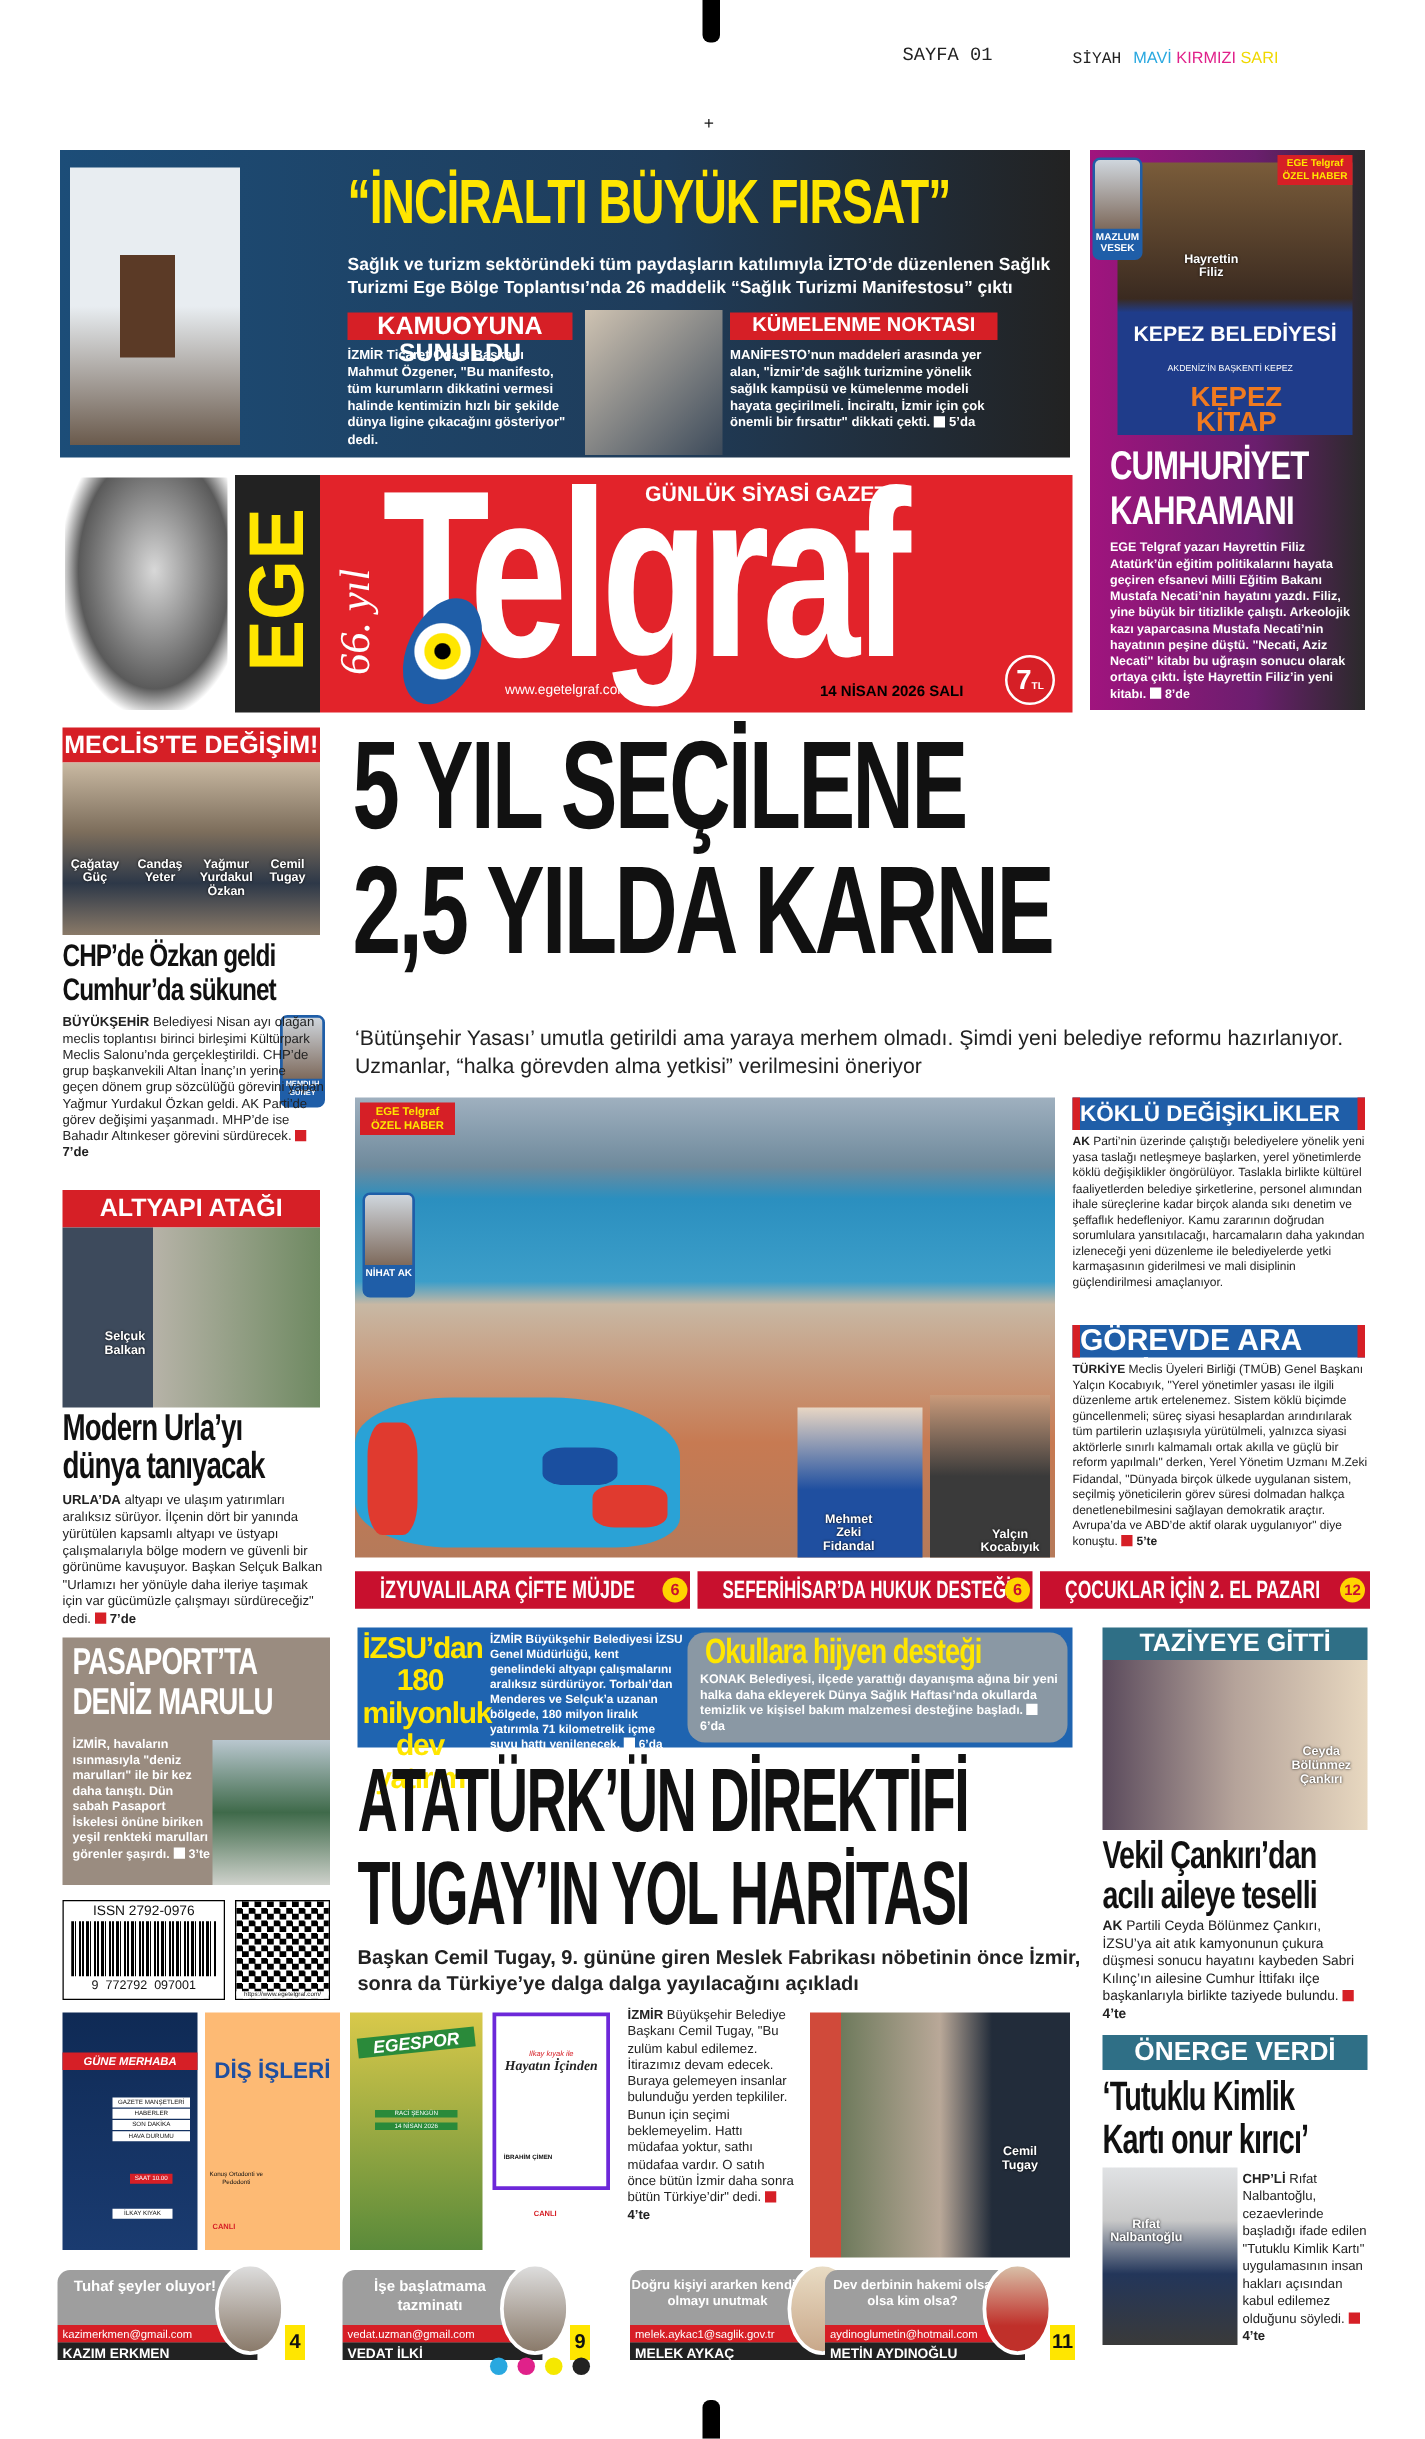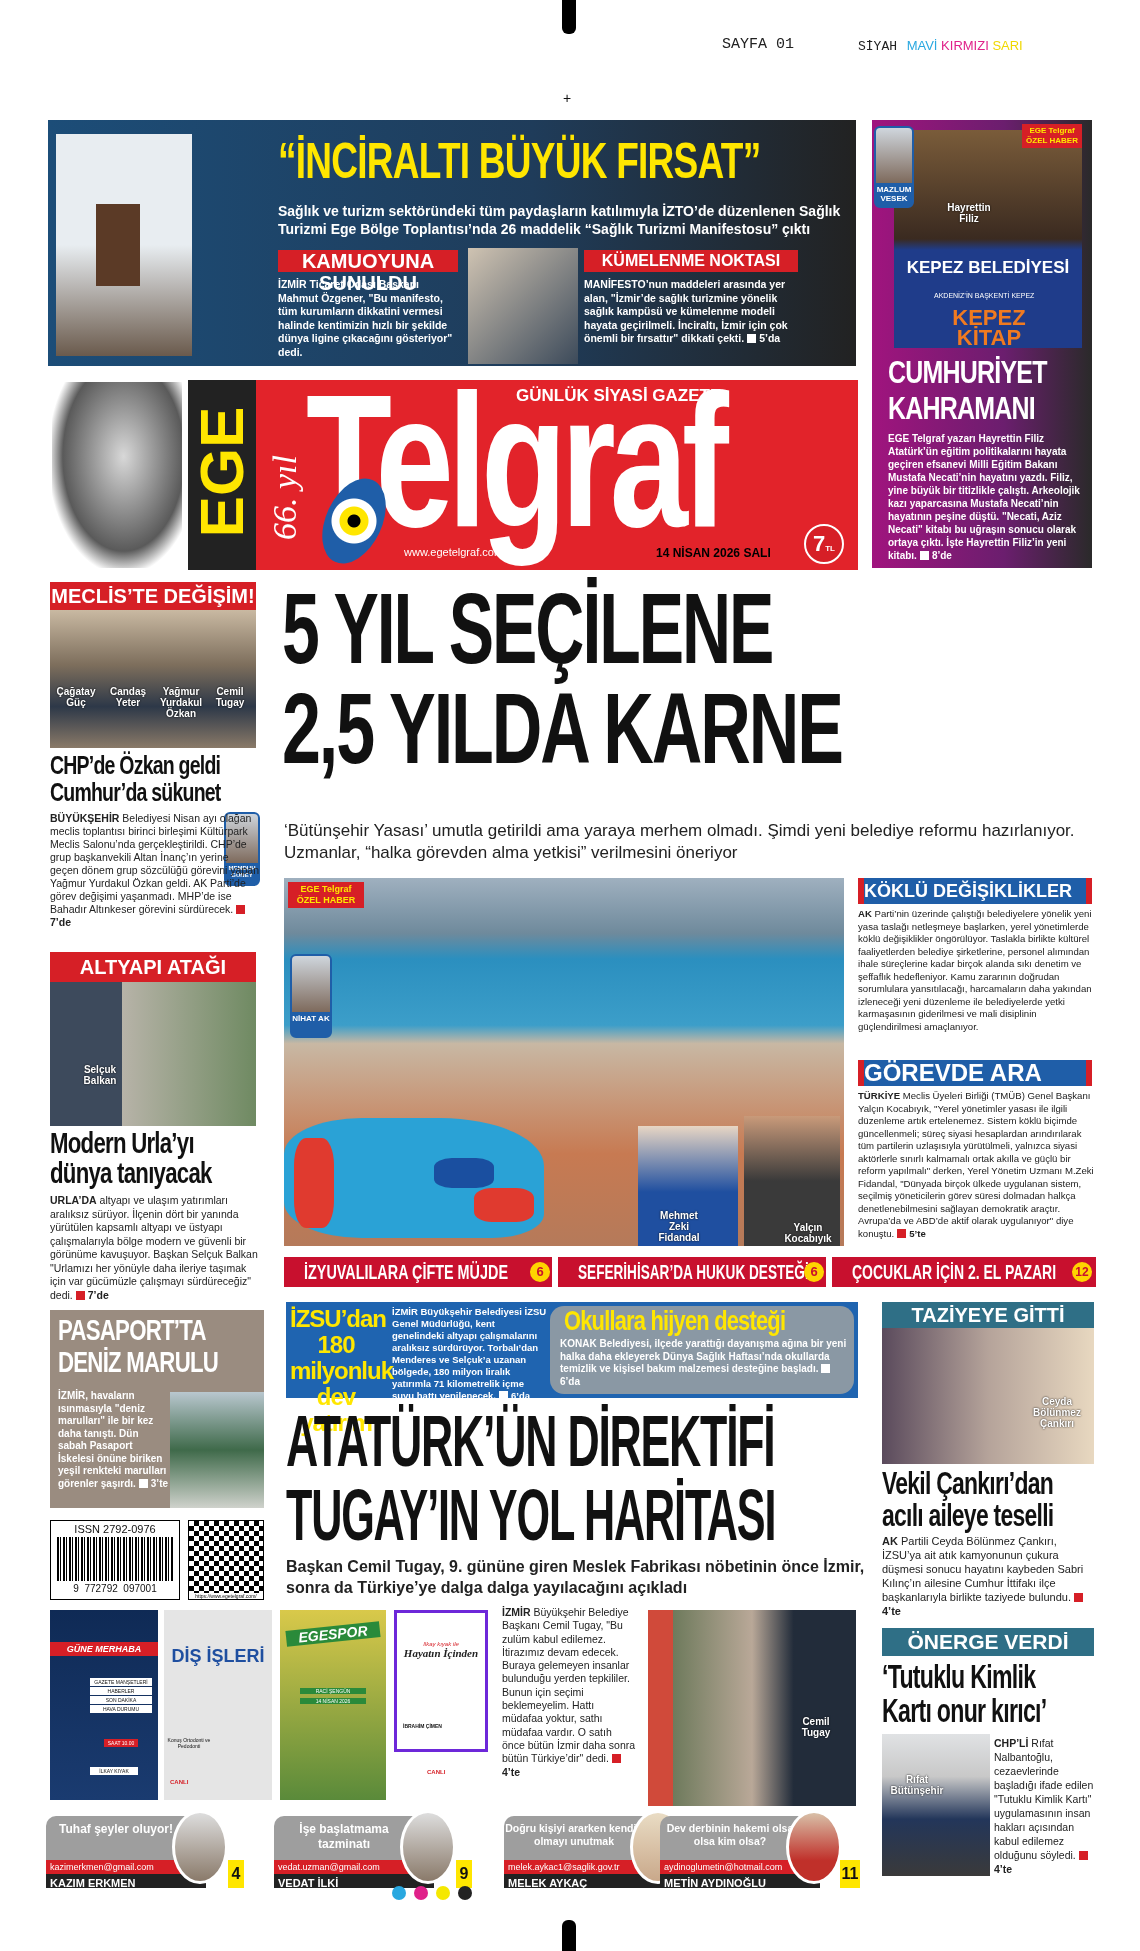--- a/index.html
+++ b/index.html
@@ -204,21 +204,21 @@
 
 <div class="abs" style="left:50px;top:1610px;width:108px;height:190px;background:linear-gradient(#0f2a55,#1a3b70)">
   <div style="margin-top:32px;background:#d61f26;color:#fff;font-size:9px;font-weight:900;font-style:italic;text-align:center;line-height:14px">GÜNE MERHABA</div>
   <div style="margin:22px 6px 0 40px;background:#fff;font-size:5px;text-align:center;line-height:8px">GAZETE MANŞETLERİ</div>
   <div style="margin:1px 6px 0 40px;background:#fff;font-size:5px;text-align:center;line-height:8px">HABERLER</div>
   <div style="margin:1px 6px 0 40px;background:#fff;font-size:5px;text-align:center;line-height:8px">SON DAKİKA</div>
   <div style="margin:1px 6px 0 40px;background:#fff;font-size:5px;text-align:center;line-height:8px">HAVA DURUMU</div>
   <div style="margin:26px 20px 0 54px;background:#d61f26;color:#fff;font-size:5px;text-align:center;line-height:8px">SAAT 10.00</div>
   <div style="margin:20px 20px 0 40px;background:#fff;font-size:5px;text-align:center;line-height:8px">İLKAY KIYAK</div>
 </div>
-<div class="abs" style="left:164px;top:1610px;width:108px;height:190px;background:#e5e5e5">
+<div class="abs" style="left:164px;top:1610px;width:108px;height:190px;background:#fdba74">
   <div style="margin-top:36px;color:#1f4fa0;font-size:18px;font-weight:900;text-align:center">DİŞ İŞLERİ</div>
   <div style="margin-top:70px;font-size:5px;width:50px;text-align:center">Konuş Ortodonti ve Pedodonti</div>
   <div style="margin-top:30px;color:#d61f26;font-size:6px;font-weight:700;padding-left:6px">CANLI</div>
 </div>
 <div class="abs" style="left:280px;top:1610px;width:106px;height:190px;background:linear-gradient(#d9c94a,#5a8a3a)">
   <div style="margin:16px 6px 0 6px;background:#2a8a3a;color:#fff;font-size:14px;font-weight:900;font-style:italic;text-align:center;transform:rotate(-6deg)">EGESPOR</div>
   <div style="margin:46px 20px 0 20px;background:#2a8a3a;color:#fff;font-size:5px;text-align:center">RACİ ŞENGÜN</div>
   <div style="margin:4px 20px 0 20px;background:#2a8a3a;color:#fff;font-size:5px;text-align:center">14 NİSAN 2026</div>
 </div>
 <div class="abs" style="left:394px;top:1610px;width:94px;height:142px;background:#fff;border:3px solid #6d28d9">
@@ -245,21 +245,21 @@
 </div>
 <div class="abs body-txt" style="left:882px;top:1534px;width:214px;font-size:11px;line-height:14px">
   <b>AK</b><span> Partili Ceyda Bölünmez Çankırı, İZSU’ya ait atık kamyonunun çukura düşmesi sonucu hayatını kaybeden Sabri Kılınç’ın ailesine Cumhur İttifakı ilçe başkanlarıyla birlikte taziyede bulundu.</span><span class="ref"></span><b>4’te</b>
 </div>
 <div class="abs tealbar" style="left:882px;top:1628px;width:212px;height:28px;line-height:28px;font-size:21px">ÖNERGE VERDİ</div>
 <div class="abs heavy" style="left:882px;top:1660px;font-size:33px;line-height:34px;transform:scaleX(0.7);transform-origin:left top;white-space:nowrap">
   <div>‘Tutuklu Kimlik</div>
   <div>Kartı onur kırıcı’</div>
 </div>
 <div class="abs" style="left:882px;top:1734px;width:108px;height:142px;background:linear-gradient(#e0e2e4,#c8c8c8 30%,#23365a 60%,#3a3a3a)">
-  <div class="abs caption" style="left:0;top:40px;width:70px">Rıfat Bütünşehir</div>
+  <div class="abs caption" style="left:0;top:40px;width:70px">Rıfat Nalbantoğlu</div>
 </div>
 <div class="abs body-txt" style="left:994px;top:1736px;width:100px;font-size:10.5px;line-height:14px">
   <b>CHP’Lİ</b><span> Rıfat Nalbantoğlu, cezaevlerinde başladığı ifade edilen "Tutuklu Kimlik Kartı" uygulamasının insan hakları açısından kabul edilemez olduğunu söyledi.</span><span class="ref"></span><b>4’te</b>
 </div>
 
 <div class="abs" style="left:46px;top:1816px;width:198px;height:72px">
   <div class="abs colbox" style="left:0;top:0;width:160px;height:72px">
     <div class="t" style="padding-right:20px">Tuhaf şeyler oluyor!</div>
     <div class="mail">kazimerkmen@gmail.com</div>
     <div class="nm">KAZIM ERKMEN</div>

